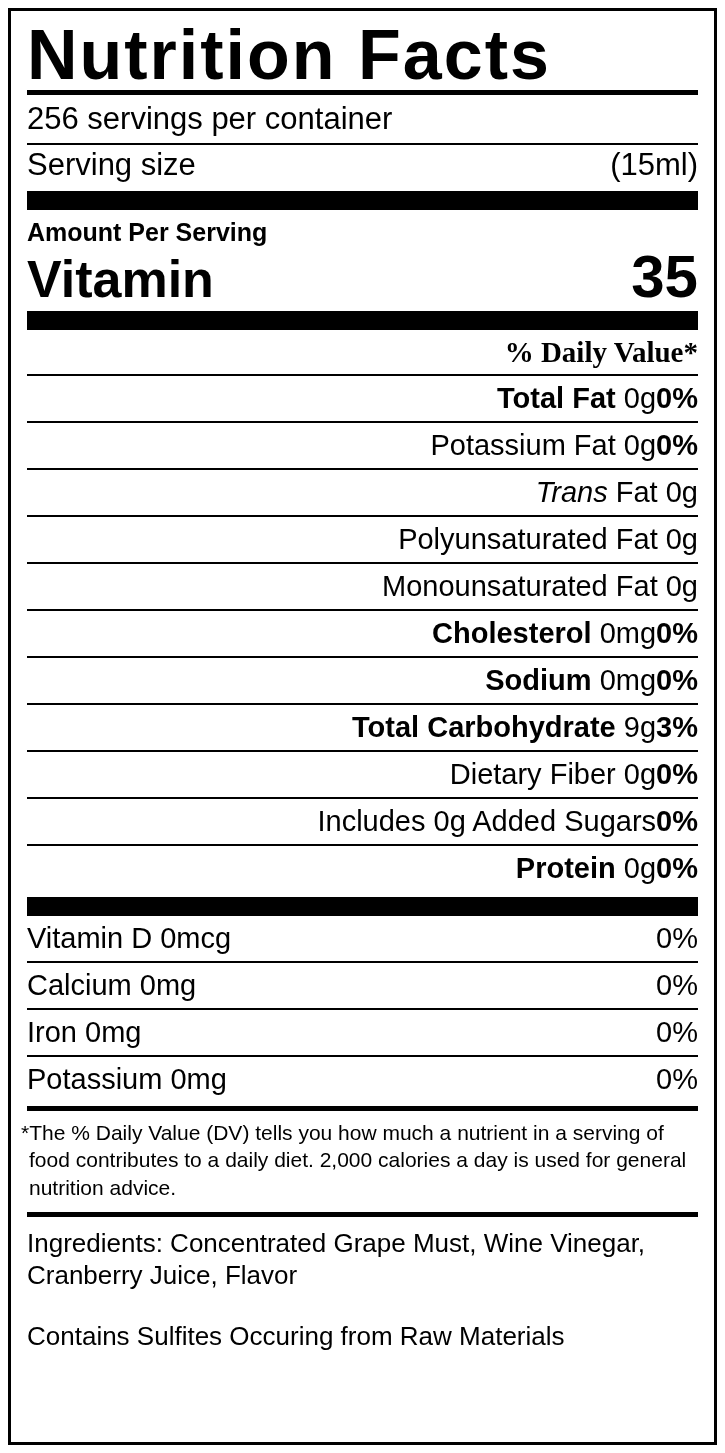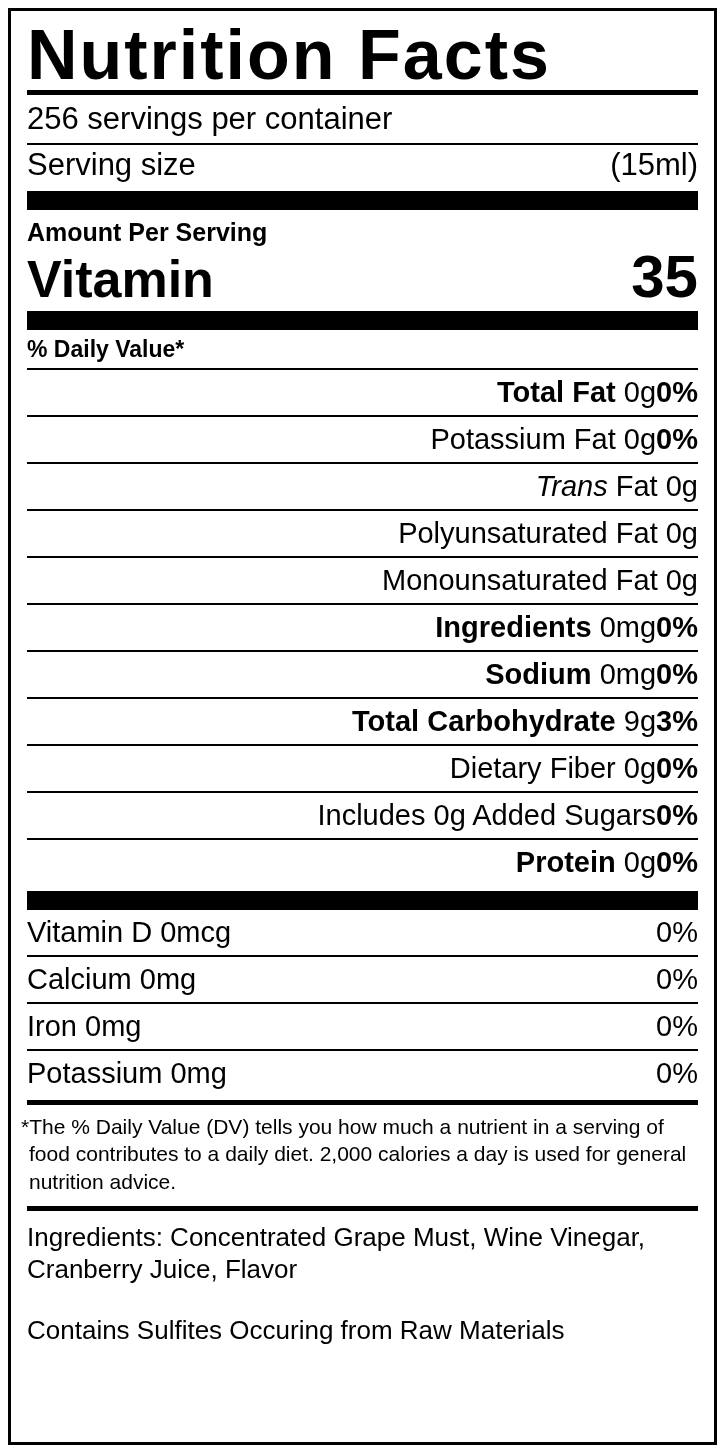--- a/index.html
+++ b/index.html
@@ -78,24 +78,25 @@
     font-weight: bold;
     line-height: 1.05;
   }
   .calories-value {
     font-size: 60px;
     font-weight: bold;
     line-height: 1.0;
   }
 
   .dv-header {
-    font-size: 23px;
-    font-weight: bold;
-    text-align: left;
+    font-size: 29px;
+    font-weight: bold;
+    text-align: right;
     padding: 6px 0 5px 0;
+    font-family: Liberation Serif, serif;
   }
 
   .nline {
     display: flex;
     justify-content: flex-end;
     align-items: baseline;
     font-size: 29px;
     padding: 6px 0 6px 0;
     border-top: 2px solid #000;
   }
@@ -183,21 +184,21 @@
       <span class="lbl indent1">Polyunsaturated Fat 0g</span>
       <span class="pct"></span>
     </div>
 
     <div class="nline">
       <span class="lbl indent1">Monounsaturated Fat 0g</span>
       <span class="pct"></span>
     </div>
 
     <div class="nline">
-      <span class="lbl"><b>Ingredients</b><span> 0mg</span></span>
+      <span class="lbl"><b>Cholesterol</b><span> 0mg</span></span>
       <span class="pct">0%</span>
     </div>
 
     <div class="nline">
       <span class="lbl"><b>Sodium</b><span> 0mg</span></span>
       <span class="pct">0%</span>
     </div>
 
     <div class="nline">
       <span class="lbl"><b>Total Carbohydrate</b><span> 9g</span></span>

